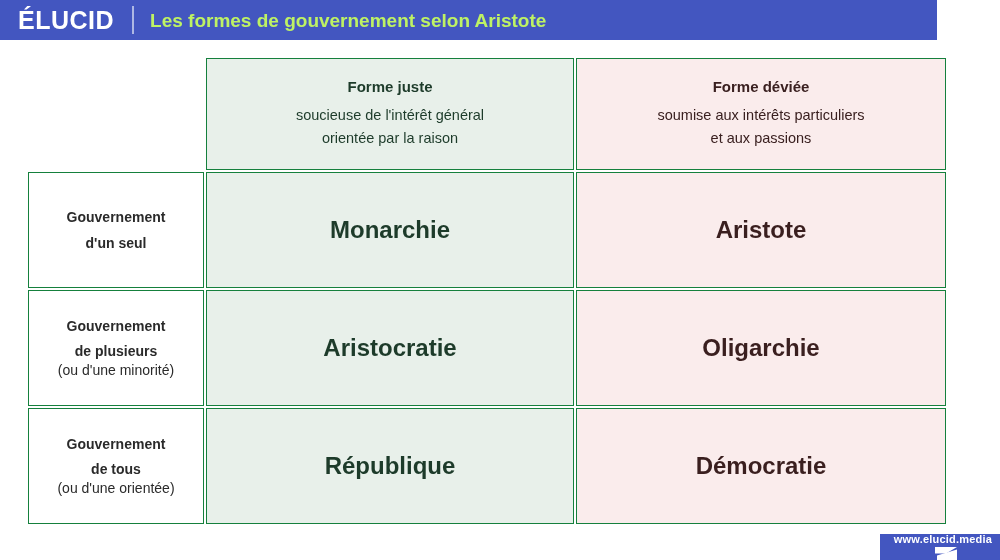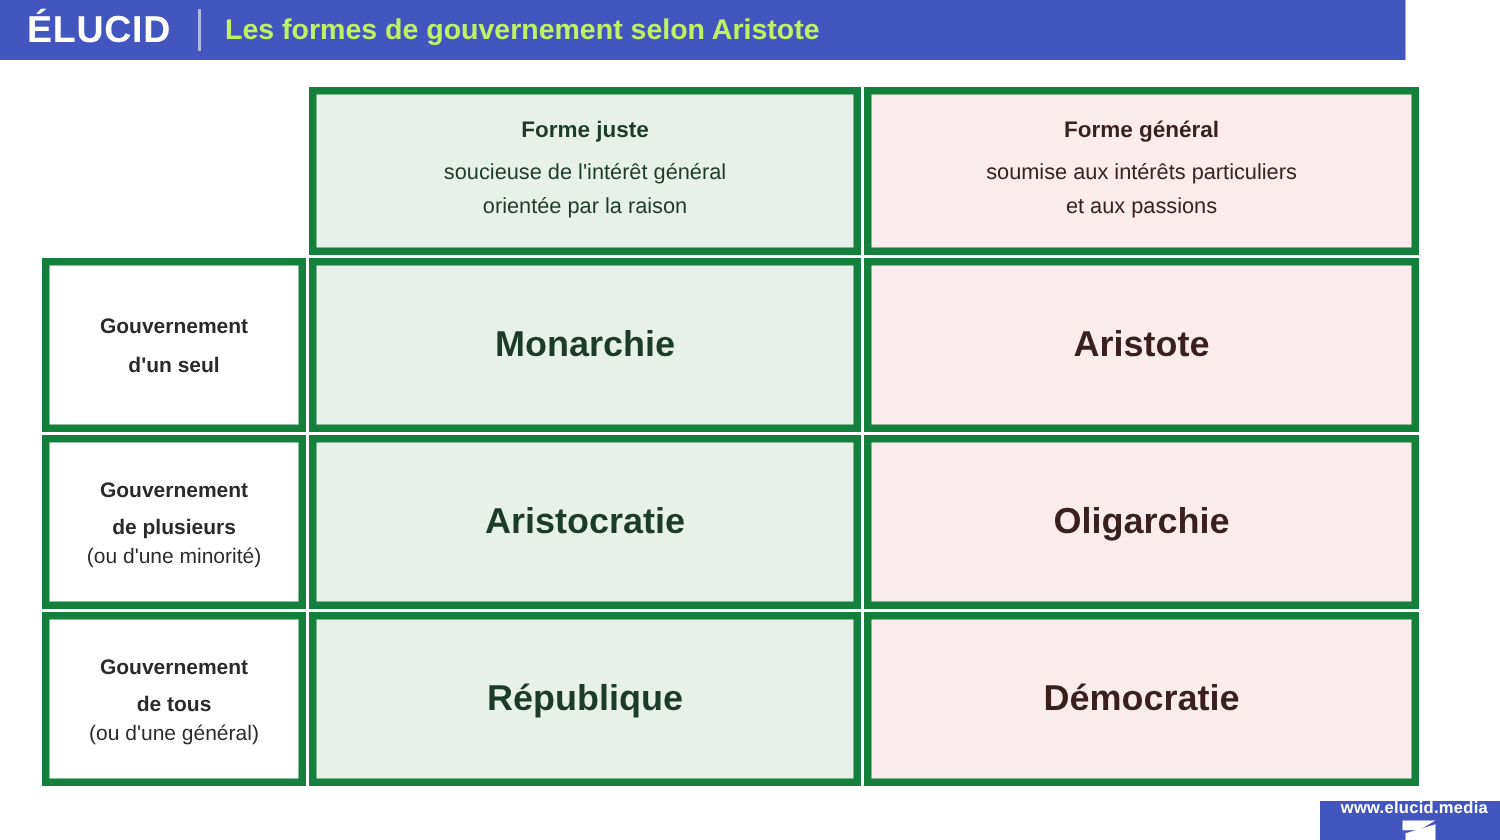--- a/index.html
+++ b/index.html
@@ -59,21 +59,21 @@
     display: flex;
     flex-direction: column;
     align-items: center;
     justify-content: center;
     text-align: center;
   }
   .c-label { width: 176px; flex: none; }
   .c-just  { width: 368px; flex: none; margin-left: 2px; }
   .c-dev   { width: 370px; flex: none; margin-left: 2px; }
 
-  .bordered { border: 5px solid #15803d; }
+  .bordered { border: 1px solid #15803d; }
   .bg-just { background: #e8f0ea; }
   .bg-dev  { background: #faecec; }
   .bg-none { background: transparent; border: none; }
 
   
   .hdr-title {
     font-size: 15px; font-weight: bold;
     line-height: 1.1; margin-bottom: 9px;
   }
   .hdr-line {
@@ -143,21 +143,21 @@
     <div class="row row-head">
       <div class="cell c-label bg-none"></div>
 
       <div class="cell c-just bordered bg-just tone-just">
         <div class="hdr-title">Forme juste</div>
         <div class="hdr-line">soucieuse de l'intérêt général</div>
         <div class="hdr-line">orientée par la raison</div>
       </div>
 
       <div class="cell c-dev bordered bg-dev tone-dev">
-        <div class="hdr-title">Forme général</div>
+        <div class="hdr-title">Forme déviée</div>
         <div class="hdr-line">soumise aux intérêts particuliers</div>
         <div class="hdr-line">et aux passions</div>
       </div>
     </div>
 
     <div class="row row-data">
       <div class="cell c-label bordered">
         <div class="lbl-strong">Gouvernement</div>
         <div class="lbl-strong last">d'un seul</div>
       </div>
@@ -180,21 +180,21 @@
       </div>
       <div class="cell c-dev bordered bg-dev">
         <div class="term term-dev">Oligarchie</div>
       </div>
     </div>
 
     <div class="row row-data">
       <div class="cell c-label bordered">
         <div class="lbl-strong">Gouvernement</div>
         <div class="lbl-strong last">de tous</div>
-        <div class="lbl-soft">(ou d'une général)</div>
+        <div class="lbl-soft">(ou d'une orientée)</div>
       </div>
       <div class="cell c-just bordered bg-just">
         <div class="term term-just">République</div>
       </div>
       <div class="cell c-dev bordered bg-dev">
         <div class="term term-dev">Démocratie</div>
       </div>
     </div>
 
   </div>

